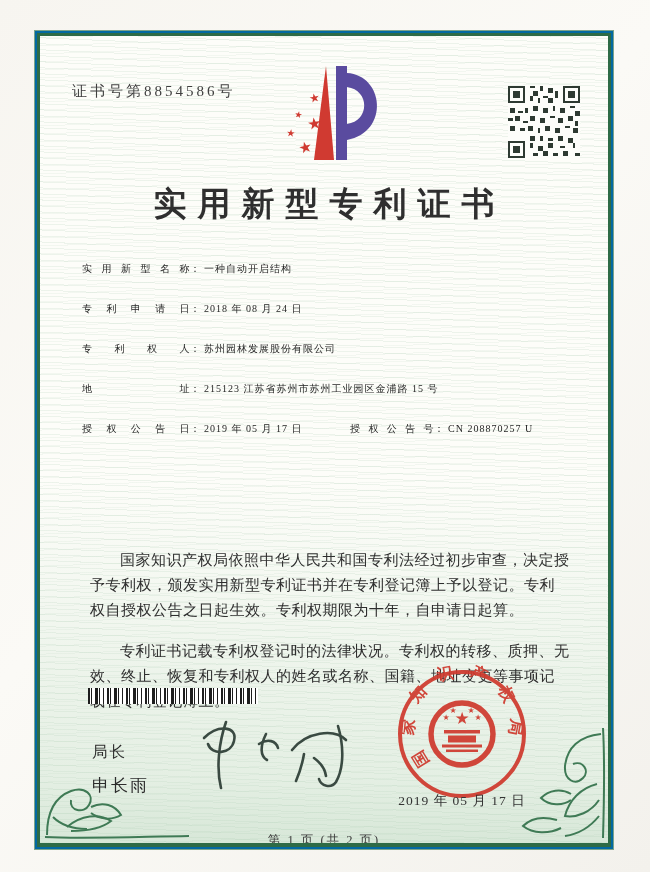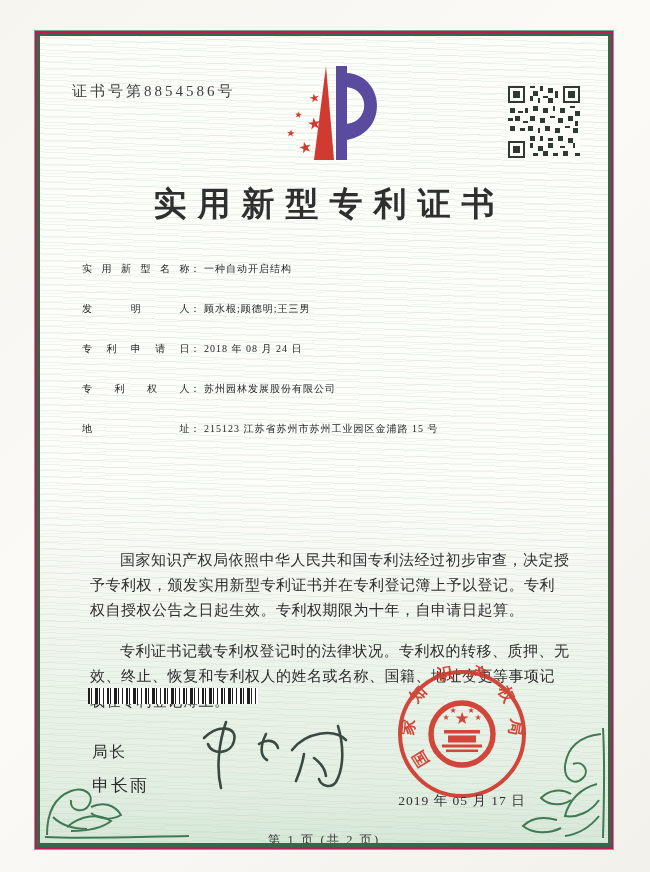--- a/index.html
+++ b/index.html
@@ -8,21 +8,21 @@
     background:linear-gradient(135deg,#f7f5f0 0%,#fbfaf6 45%,#f3f1ec 100%);
     font-family:"Liberation Serif","DejaVu Serif",serif;
     position:relative;overflow:hidden;
   }
   .stage{position:absolute;inset:0;}
   
   .cert-frame{
     position:absolute;left:34px;top:30px;width:580px;height:820px;
     border:1px solid #7ba38a;
     box-sizing:border-box;
-    background:#be185d;
+    background:#0369a1;
   }
   .cert-inner{
     position:absolute;inset:2px;
     border:3px solid #2e6b46;
     border-bottom-width:4px;
     box-sizing:border-box;
     background:
       linear-gradient(to bottom, rgba(255,255,255,0.0) 55%, rgba(188,216,192,0.38) 92%, rgba(170,205,176,0.45) 100%),
       repeating-linear-gradient(2.5deg, rgba(151,191,161,0.16) 0px, rgba(151,191,161,0.16) 1px, rgba(255,255,255,0) 1px, rgba(255,255,255,0) 6px),
       repeating-linear-gradient(-2deg, rgba(151,191,161,0.10) 0px, rgba(151,191,161,0.10) 1px, rgba(255,255,255,0) 1px, rgba(255,255,255,0) 8px),
@@ -170,30 +170,33 @@
         </g>
       </svg>
 
       <div class="title">实用新型专利证书</div>
 
       <div class="fields">
         <div class="frow">
           <span class="flabel">实用新型名称</span><span class="fcolon">：</span><span class="fvalue">一种自动开启结构</span>
         </div>
         <div class="frow">
-          <span class="flabel">发明人</span><span class="fcolon">：</span><span class="fvalue">顾水根;顾德明;王三男</span>
-        </div>
-        <div class="frow">
           <span class="flabel">专利申请日</span><span class="fcolon">：</span><span class="fvalue">2018 年 08 月 24 日</span>
         </div>
         <div class="frow">
           <span class="flabel">专利权人</span><span class="fcolon">：</span><span class="fvalue">苏州园林发展股份有限公司</span>
         </div>
         <div class="frow">
           <span class="flabel">地址</span><span class="fcolon">：</span><span class="fvalue">215123 江苏省苏州市苏州工业园区金浦路 15 号</span>
+        </div>
+        <div class="frow" style="position:relative;">
+          <span class="flabel">授权公告日</span><span class="fcolon">：</span><span class="fvalue">2019 年 05 月 17 日</span>
+          <span class="fpair2">
+            <span class="flabel">授权公告号</span><span class="fcolon">：</span><span class="fvalue">CN 208870257 U</span>
+          </span>
         </div>
       </div>
 
       <div class="bodytext">
         <p>国家知识产权局依照中华人民共和国专利法经过初步审查，决定授予专利权，颁发实用新型专利证书并在专利登记簿上予以登记。专利权自授权公告之日起生效。专利权期限为十年，自申请日起算。</p>
         <p>专利证书记载专利权登记时的法律状况。专利权的转移、质押、无效、终止、恢复和专利权人的姓名或名称、国籍、地址变更等事项记载在专利登记簿上。</p>
       </div>
 
       <div class="barcode"></div>
 

